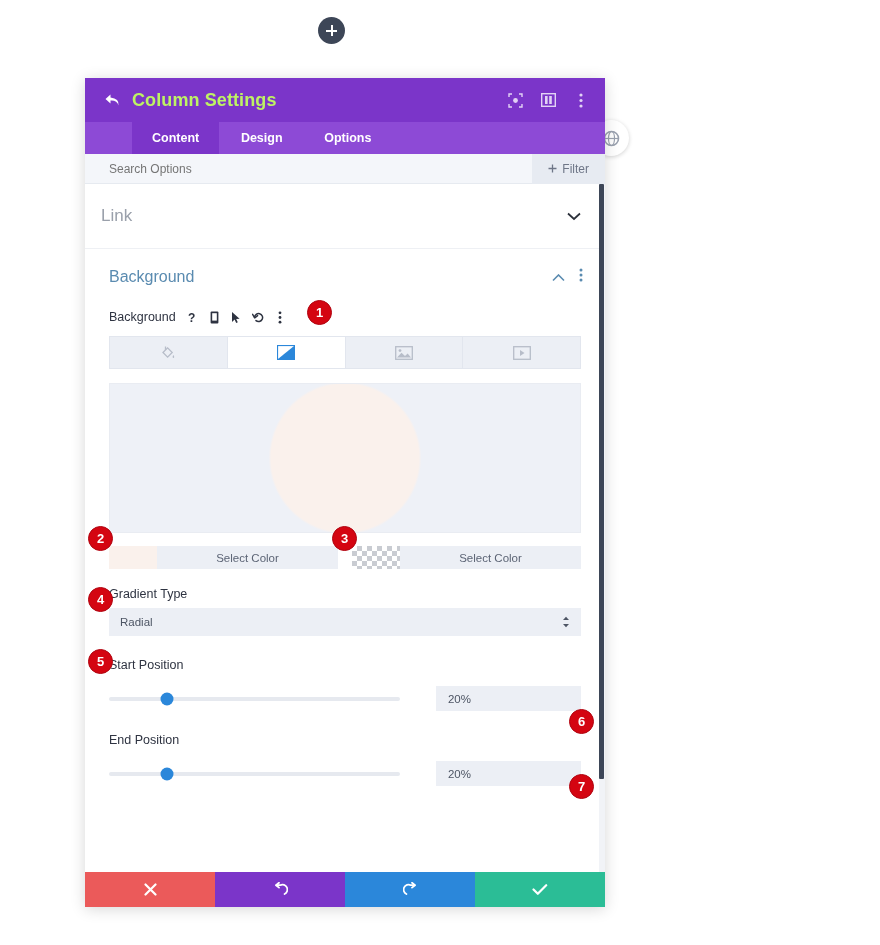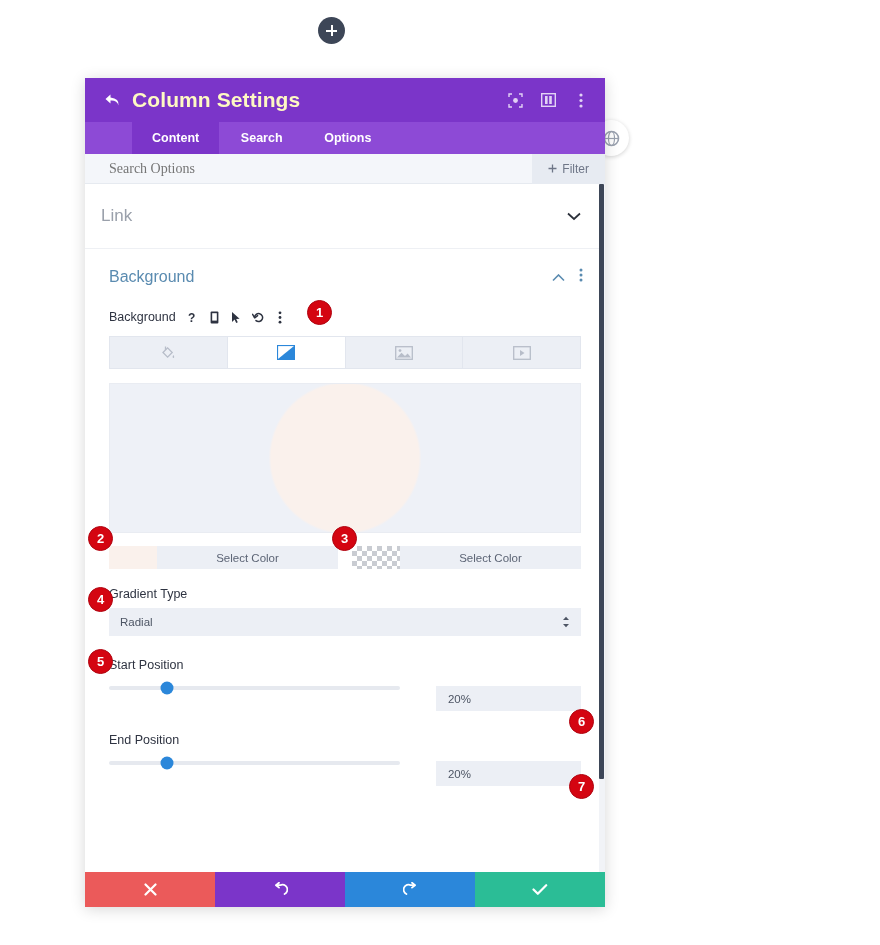--- a/index.html
+++ b/index.html
@@ -51,21 +51,21 @@
   }
 
   
   .modal-header {
     height: 44px; background: #7b35c9;
     display: flex; align-items: center; padding: 0 16px;
     flex: 0 0 auto;
   }
   .hdr-back { width: 22px; height: 22px; display:flex; align-items:center; justify-content:center; margin-right: 9px;}
   .hdr-title {
-    color: #fef9c3; font-size: 21px; font-weight: bold;
+    color: #bef264; font-size: 18px; font-weight: bold;
     letter-spacing: .1px; flex: 1;
   }
   .hdr-icons { display: flex; align-items: center; gap: 17px; }
   .hdr-ic { width: 16px; height: 16px; display:flex;align-items:center;justify-content:center; }
 
   
   .modal-tabs {
     height: 32px; background: #8d4ad6; display: flex; flex: 0 0 auto; padding-left: 47px;
   }
   .tab {
@@ -77,22 +77,22 @@
   .tab.active { background: #7b35c9; }
 
   
   .searchbar {
     height: 30px; background: #f4f6fa; border-bottom: 1px solid #e6eaf0;
     display: flex; align-items: center; padding-left: 24px; padding-right: 0;
     flex: 0 0 auto;
   }
   .search-input {
     flex: 1; border: none; background: transparent;
-    font-family: Liberation Serif, serif;
-    font-size: 14px; color: #8b93a3; outline: none;
+    font-family: Liberation Sans, sans-serif;
+    font-size: 12px; color: #8b93a3; outline: none;
   }
   .filter-btn {
     height: 30px; background: #e7ebf2; color: #6e7687;
     font-size: 12px; display: flex; align-items: center; gap: 5px;
     padding: 0 16px;
   }
 
   
   .modal-body {
     flex: 1 1 auto; position: relative; overflow: hidden; background: #fff;
@@ -169,21 +169,21 @@
   
   .sel-label { font-size: 12.5px; color: #2e3341; margin: 18px 0 7px 0; display:flex; align-items:center; gap:9px;}
   .sel-box {
     height: 28px; background: #eceff5; display: flex; align-items: center;
     padding: 0 11px; font-size: 11.5px; color: #4d5564;
   }
   .sel-box span.val { flex: 1; }
 
   
   .slider-label { font-size: 12.5px; color: #2e3341; margin: 22px 0 0 0; }
-  .slider-row { display: flex; align-items: flex-start; margin-top: 14px; gap: 0; }
+  .slider-row { display: flex; align-items: center; margin-top: 14px; gap: 0; }
   .slider-track {
     position: relative; height: 4px; background: #e6e9ef; border-radius: 2px;
     width: 298px;
   }
   .slider-thumb {
     position: absolute; top: 50%; width: 13px; height: 13px;
     border-radius: 50%; background: #2b87da; transform: translate(-50%,-50%);
   }
   .num-box {
     margin-left: 36px; width: 148px; height: 25px; background: #eceff5;
@@ -254,21 +254,21 @@
             <circle cx="2" cy="2" r="1.6" fill="#e2d2f5"></circle>
             <circle cx="2" cy="7.5" r="1.6" fill="#e2d2f5"></circle>
             <circle cx="2" cy="13" r="1.6" fill="#e2d2f5"></circle>
           </svg>
         </div>
       </div>
     </div>
 
     <div class="modal-tabs">
       <div class="tab active">Content</div>
-      <div class="tab">Search</div>
+      <div class="tab">Design</div>
       <div class="tab">Options</div>
     </div>
 
     <div class="searchbar">
       <input class="search-input" type="text" placeholder="Search Options" style="">
       <div class="filter-btn">
         <svg width="9" height="9" viewBox="0 0 9 9">
           <path d="M4.5 0.5 V8.5 M0.5 4.5 H8.5" stroke="#6e7687" stroke-width="1.3"></path>
         </svg>
         <span>Filter</span>

